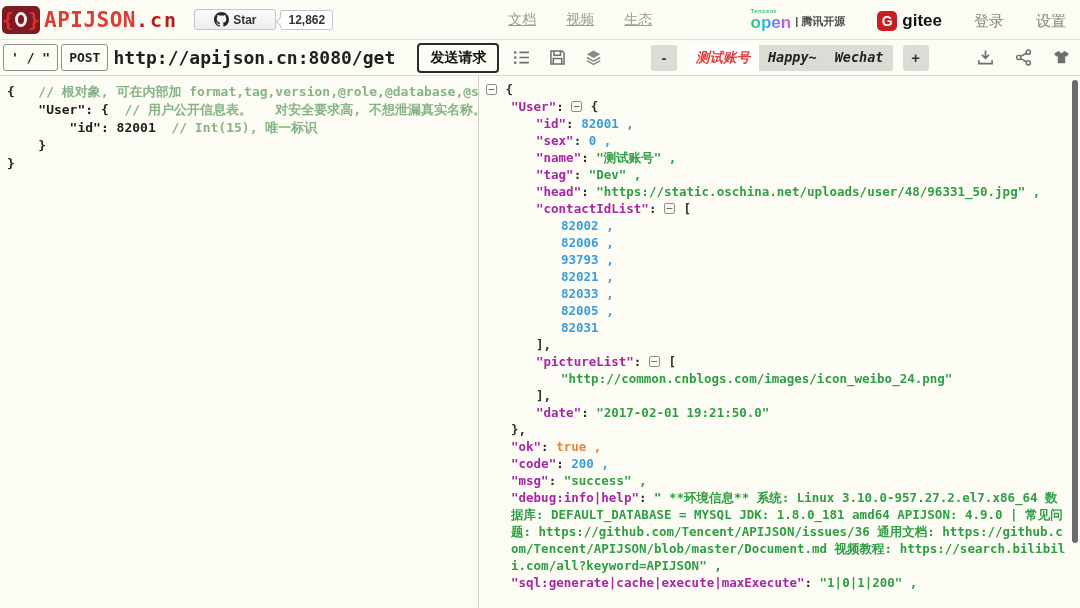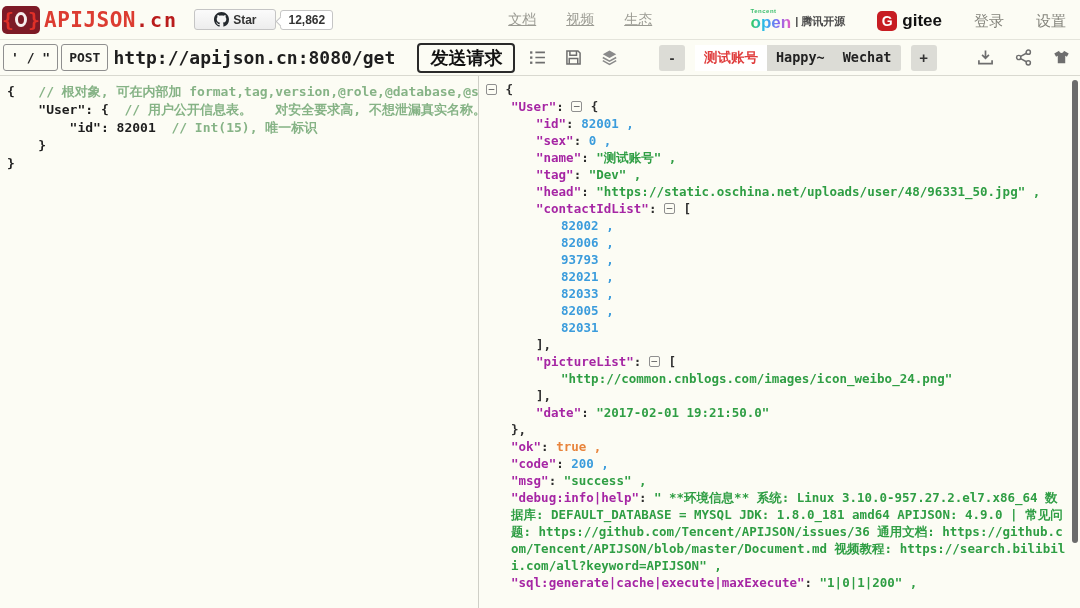--- a/index.html
+++ b/index.html
@@ -47,29 +47,29 @@
     border-bottom:1px solid #D9D9D0; }
   .tb-btn { background:#FCFCF4; border:1px solid #8F8F8F; border-radius:3px; height:27px;
     display:flex; align-items:center; padding:0 7px; font-family:"DejaVu Sans Mono", monospace;
     font-size:13px; font-weight:bold; color:#222; cursor:pointer; }
   .quote-btn { margin-right:3px; }
   .url-box { width:302px; height:27px; overflow:hidden; white-space:pre; display:flex; align-items:center;
     font-family:"DejaVu Sans Mono", monospace; font-size:18px; font-weight:bold; margin-left:5px; cursor:text; flex:none;}
   .url-text { color:#1E1E1E; }
   .url-comment { color:#86B386; }
   .send-btn { border:2px solid #2A2A2A; border-radius:4px; height:30px; padding:0 11px;
-    font-size:18px; font-weight:bold; background:#FCFCF4; color:#111; cursor:pointer; margin-left:2px;}
+    font-size:14px; font-weight:bold; background:#FCFCF4; color:#111; cursor:pointer; margin-left:2px;}
   .tb-icons { display:flex; align-items:center; gap:19px; margin-left:14px; }
   .tb-icon { cursor:pointer; display:flex; }
   .spacer { flex:1; }
   .tab-btn { background:#DCDCD6; border:none; border-radius:3px; width:26px; height:26px;
     font-size:15px; font-weight:bold; color:#333; cursor:pointer; display:flex; align-items:center; justify-content:center;}
   .tab-strip { display:flex; margin:0 10px; background:#DCDCD6; border-radius:2px; }
   .tab { padding:4px 9px; font-size:13.5px; font-weight:bold; color:#222; cursor:pointer;
-    font-family:"DejaVu Sans Mono", monospace; white-space:nowrap;}
+    font-family:"DejaVu Sans Mono", monospace; white-space:nowrap;font-style:italic;}
   .tab.active { background:#FFFFFF; color:#E03E3E; }
 
   
   .panels { display:flex; height:532px; }
   .panel-left { width:479px; border-right:1px solid #CFCFC7; padding:7px 0 0 7px; overflow:hidden; }
   .panel-right { flex:1; position:relative; padding:5px 0 0 0; overflow:hidden; }
 
   .code-line { white-space:pre; font-family:"DejaVu Sans Mono", monospace; font-size:13px;
     line-height:18px; font-weight:bold; }
   .tok-code { color:#1E1E1E; }

